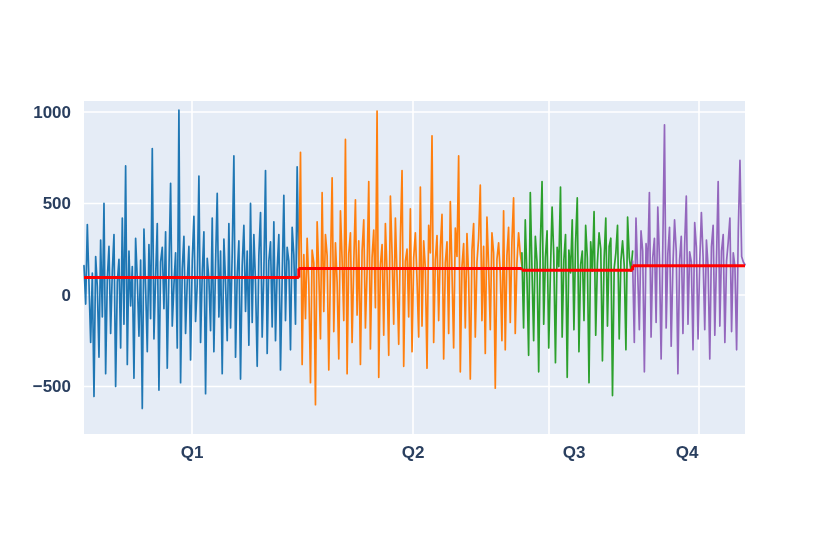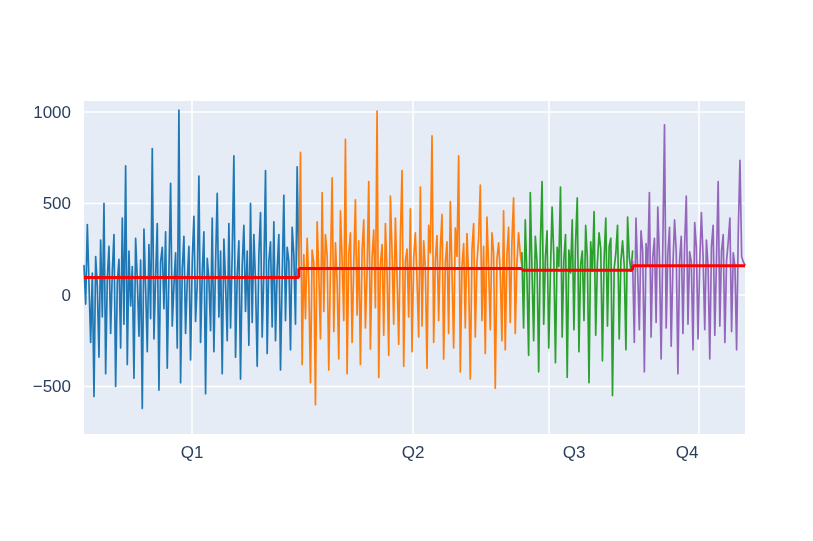--- a/index.html
+++ b/index.html
@@ -13,20 +13,21 @@
     font-family: "Liberation Sans", sans-serif;
     overflow: hidden;
     position: relative;
   }
   #figure {
     position: absolute;
     left: 0; top: 0;
     width: 754px;
     height: 541px;
     background: #ffffff;
+    font-weight: bold;
   }
   #chart-svg {
     display: block;
     width: 813px;
     height: 541px;
   }
   .tick-label {
     font-family: "Liberation Sans", sans-serif;
     font-size: 17px;
     fill: #2a3f5f;

